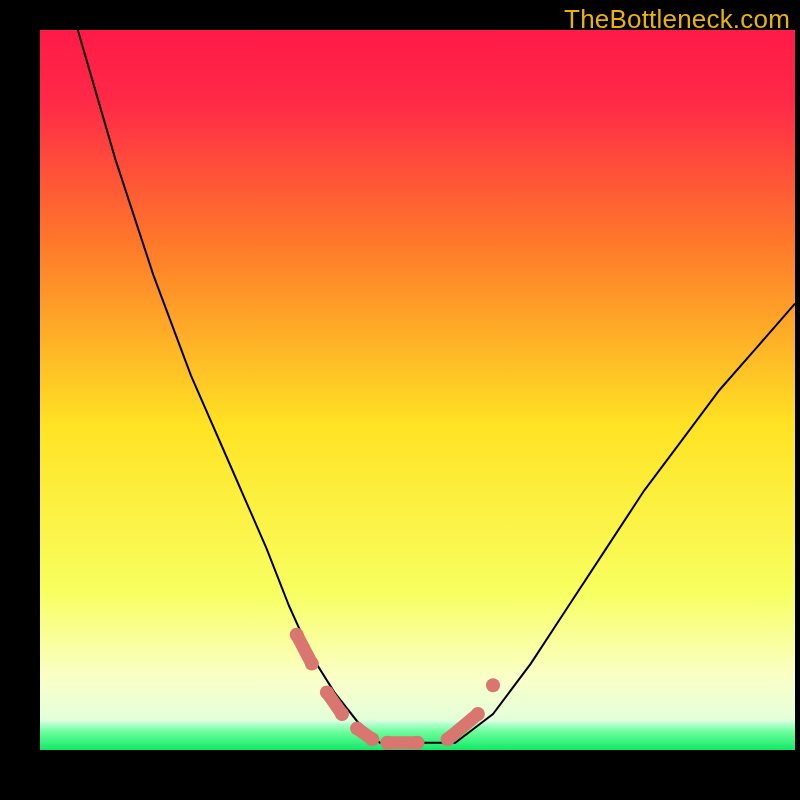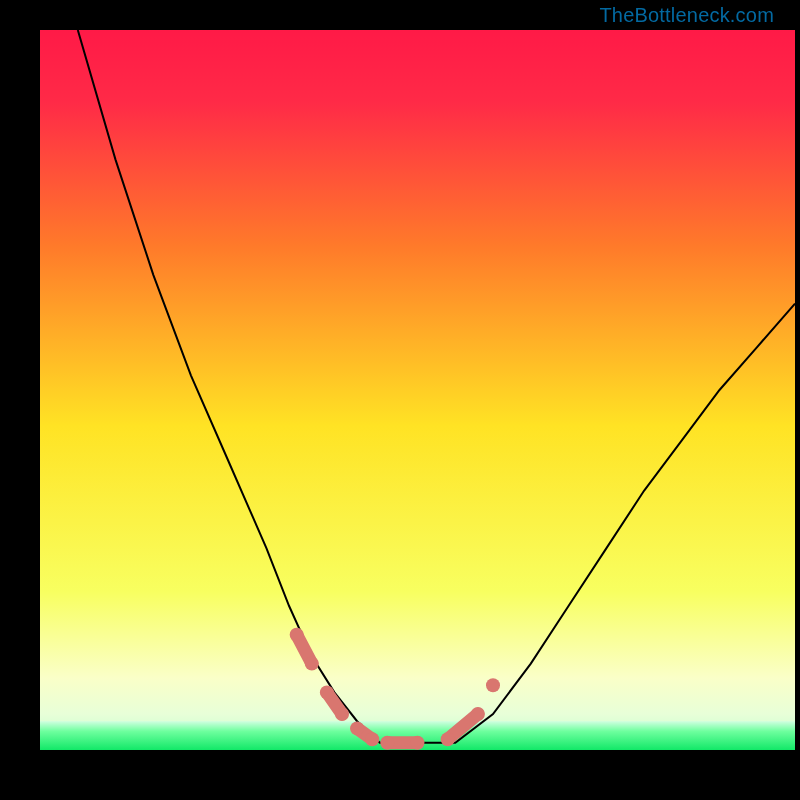--- a/index.html
+++ b/index.html
@@ -13,23 +13,23 @@
   }
   .frame {
     position: relative;
     width: 800px;
     height: 800px;
     background: #000;
   }
   .watermark {
     position: absolute;
     top: 4px;
-    right: 26px;
-    color: #0369a1;
-    font-size: 20px;
+    right: 10px;
+    color: #eab308;
+    font-size: 26px;
     font-weight: 500;
     letter-spacing: 0.2px;
     z-index: 10;
   }
   svg {
     position: absolute;
     left: 0;
     top: 0;
   }
 </style>

